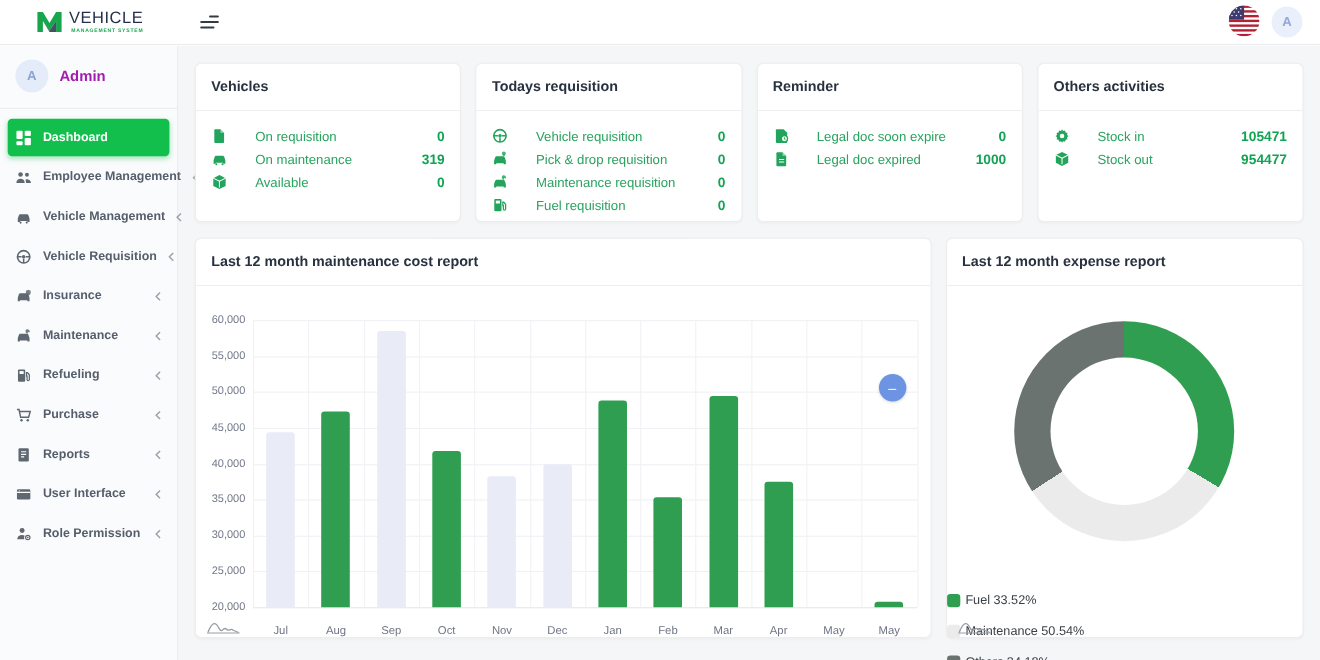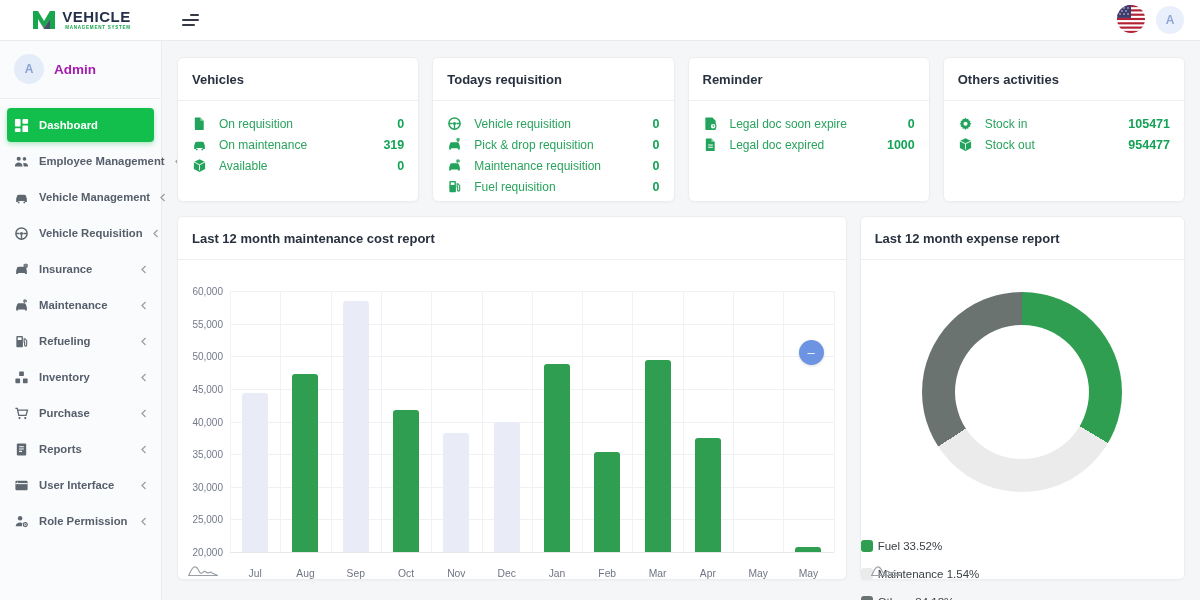--- a/index.html
+++ b/index.html
@@ -4,21 +4,21 @@
 <style>
   * { margin:0; padding:0; box-sizing:border-box; }
   html,body { width:1200px; height:600px; overflow:hidden;
     font-family:"Liberation Sans", sans-serif; background:#f5f6f7; }
 
   
   .header { position:fixed; top:0; left:0; width:1200px; height:41px; background:#fff;
     border-bottom:1px solid #e9eaec; display:flex; align-items:center; z-index:10; }
   .logo-box { width:162px; height:100%; display:flex; align-items:center; justify-content:center; gap:5px; }
   .logo-text { display:flex; flex-direction:column; line-height:1; }
-  .logo-title { font-size:15px; font-weight:bold; color:#25304a; letter-spacing:.5px; }
+  .logo-title { font-size:15px; font-weight:normal; color:#25304a; letter-spacing:.5px; }
   .logo-sub { font-size:4.6px; font-weight:bold; color:#17a64d; letter-spacing:.7px; margin-top:2px; text-align:right; }
   .hamburger { margin-left:16px; background:none; border:none; cursor:pointer; display:flex;
     flex-direction:column; gap:3px; align-items:flex-start; padding:4px; }
   .hamburger span { display:block; height:2px; background:#343a42; border-radius:1px; }
   .hamburger .l1 { width:9px; margin-left:8px; }
   .hamburger .l2 { width:17px; }
   .hamburger .l3 { width:13px; }
   .header-right { margin-left:auto; display:flex; align-items:center; gap:11px; padding-right:16px; }
   .flag-btn, .avatar-btn { border:none; background:none; cursor:pointer; padding:0; }
   .avatar-btn { width:28px; height:28px; border-radius:50%; background:#e9effb; color:#90a7d8;
@@ -43,21 +43,21 @@
 
   
   .main { position:absolute; top:41px; left:162px; width:1038px; height:559px; padding:16px 15px; }
   .card { background:#fff; border:1px solid #ededef; border-radius:6px; box-shadow:0 1px 2px rgba(30,40,60,.03); }
   .card-head { padding:12px 14px; border-bottom:1px solid #efeff1; }
   .card-title { font-size:13px; font-weight:bold; color:#27313f; }
 
   .stats-row { display:grid; grid-template-columns:repeat(4,1fr); gap:13px; }
   .stat-card { height:145px; }
   .stat-body { padding:12px 14px 0 14px; }
-  .stat-row { display:flex; align-items:center; gap:12px; height:21px; }
+  .stat-row { display:flex; align-items:center; gap:25px; height:21px; }
   .stat-row .ic { width:15px; height:15px; color:#23a45c; display:flex; }
   .stat-label { font-size:12px; color:#29a35e; flex:1; }
   .stat-value { font-size:12.5px; font-weight:bold; color:#13a355; }
 
   .charts-row { display:grid; grid-template-columns:673fr 327fr; gap:13px; margin-top:14px; }
   .chart-card { height:364px; position:relative; }
 
   
   .bar-body { position:relative; height:318px; }
   .plot { position:absolute; top:31px; left:52px; right:12px; height:262px;
@@ -231,35 +231,20 @@
       </div>
       <div class="nav-item">
         <span class="ic">
           <svg width="15" height="15" viewBox="0 0 16 16" fill="currentColor">
             <rect x="2.5" y="2" width="7" height="12" rx="1"></rect>
             <rect x="4" y="3.6" width="4" height="2.8" fill="#fff"></rect>
             <path d="M10.8 5h.9l1.8 2.2v4.6a1.1 1.1 0 0 1-2.2 0V8.5h-.5z" fill="none" stroke="currentColor" stroke-width="1.2"></path>
           </svg>
         </span>
         <span class="lbl">Refueling</span>
-        <span class="chev">
-          <svg width="7" height="9" viewBox="0 0 7 9">
-            <path d="M5.5 1 2 4.5 5.5 8" fill="none" stroke="currentColor" stroke-width="1.3"></path>
-          </svg>
-        </span>
-      </div>
-      <div class="nav-item">
-        <span class="ic">
-          <svg width="15" height="15" viewBox="0 0 16 16" fill="currentColor">
-            <rect x="5.5" y="1.5" width="5" height="5" rx=".6"></rect>
-            <rect x="1.5" y="9" width="5" height="5" rx=".6"></rect>
-            <rect x="9.5" y="9" width="5" height="5" rx=".6"></rect>
-          </svg>
-        </span>
-        <span class="lbl">Inventory</span>
         <span class="chev">
           <svg width="7" height="9" viewBox="0 0 7 9">
             <path d="M5.5 1 2 4.5 5.5 8" fill="none" stroke="currentColor" stroke-width="1.3"></path>
           </svg>
         </span>
       </div>
       <div class="nav-item">
         <span class="ic">
           <svg width="15" height="15" viewBox="0 0 16 16" fill="currentColor">
             <path d="M1.5 2.5h2L5.1 10h7.7l1.6-5.6H4.1" fill="none" stroke="currentColor" stroke-width="1.4"></path>
@@ -536,21 +521,21 @@
         <div class="donut" id="donut" style="background: conic-gradient(rgb(47, 158, 80) 0deg, rgb(47, 158, 80) 120.672deg, rgb(235, 235, 235) 120.672deg, rgb(235, 235, 235) 236.952deg, rgb(107, 115, 112) 236.952deg, rgb(107, 115, 112) 360deg);">
           <div class="donut-hole"></div>
         </div>
         <div class="legend" id="donutLegend">
             <span class="legend-item">
               <span class="legend-swatch" style="background:#2f9e50"></span>
               <span>Fuel 33.52%</span>
             </span>
             <span class="legend-item">
               <span class="legend-swatch" style="background:#ebebeb"></span>
-              <span>Maintenance 1.54%</span>
+              <span>Maintenance 50.54%</span>
             </span>
             <span class="legend-item">
               <span class="legend-swatch" style="background:#6b7370"></span>
               <span>Others 34.18%</span>
             </span>
           </div>
       </div>
       <svg class="wave" width="30" height="16" viewBox="0 0 30 16">
         <path d="M1 14 C5 4, 8 4, 11 10 S 15 8, 18 11 S 22 9, 24 12 L29 14" fill="none" stroke="currentColor" stroke-width="1.2"></path>
         <path d="M0 14.5 H30" stroke="currentColor" stroke-width="1"></path>

